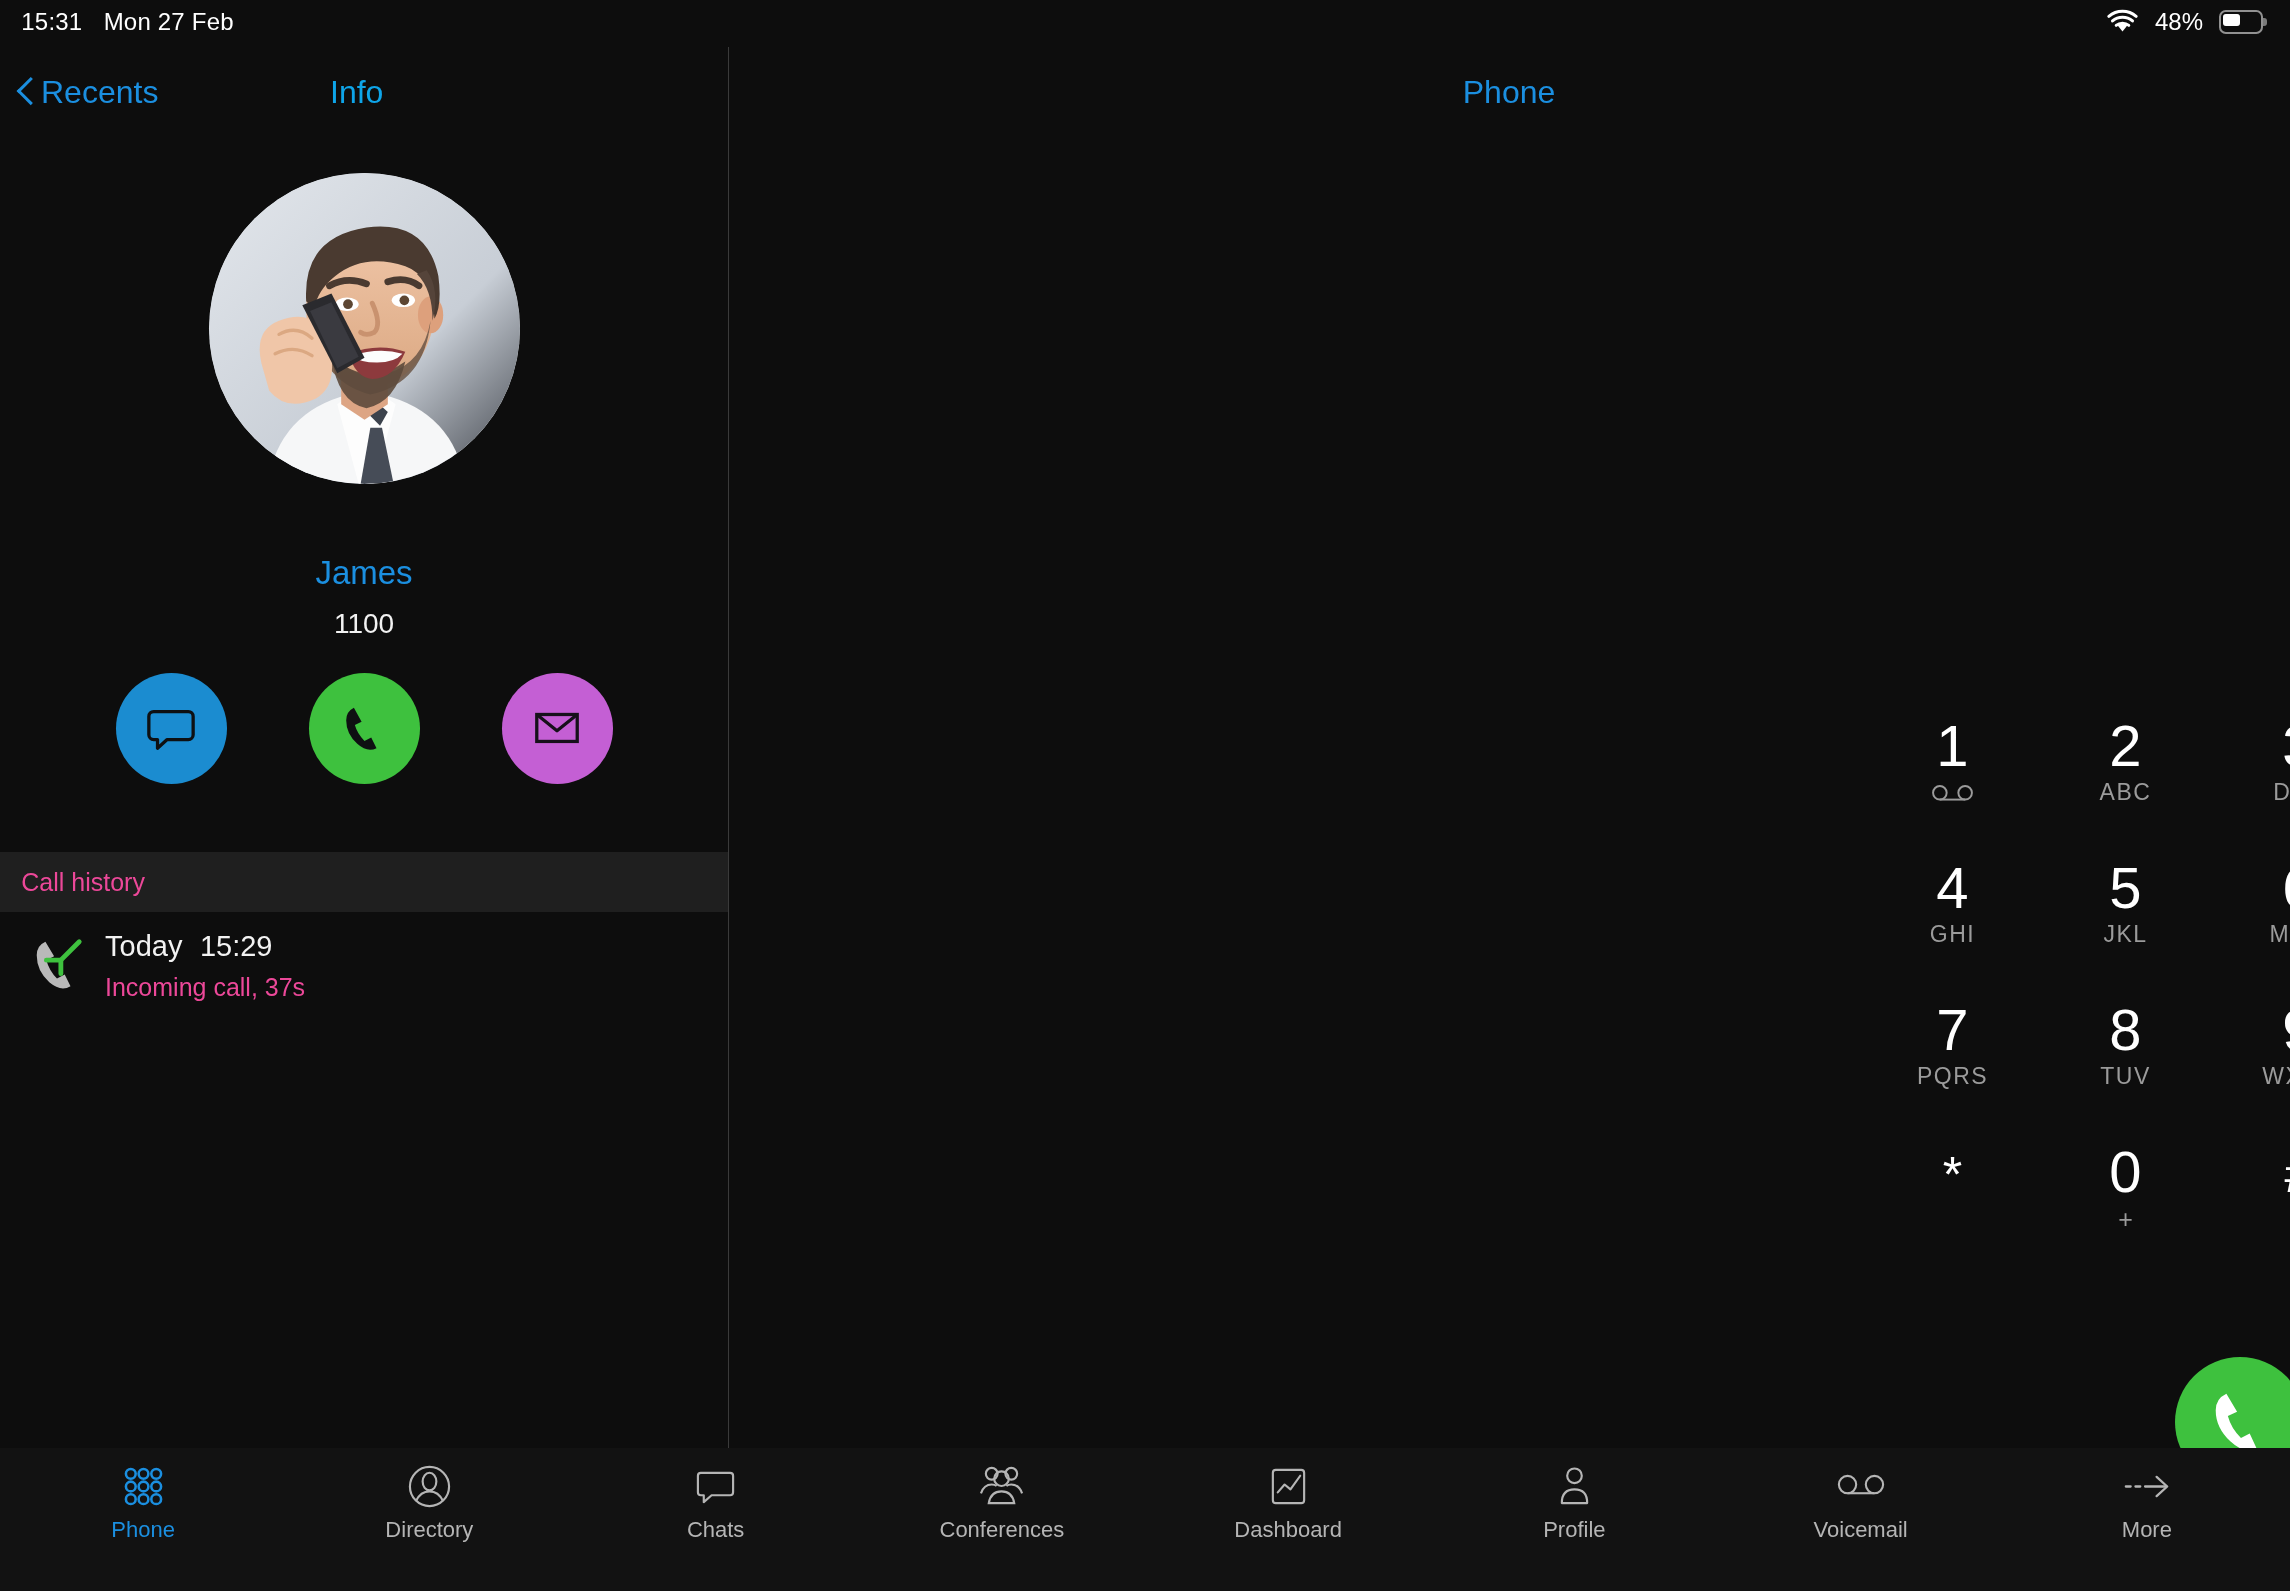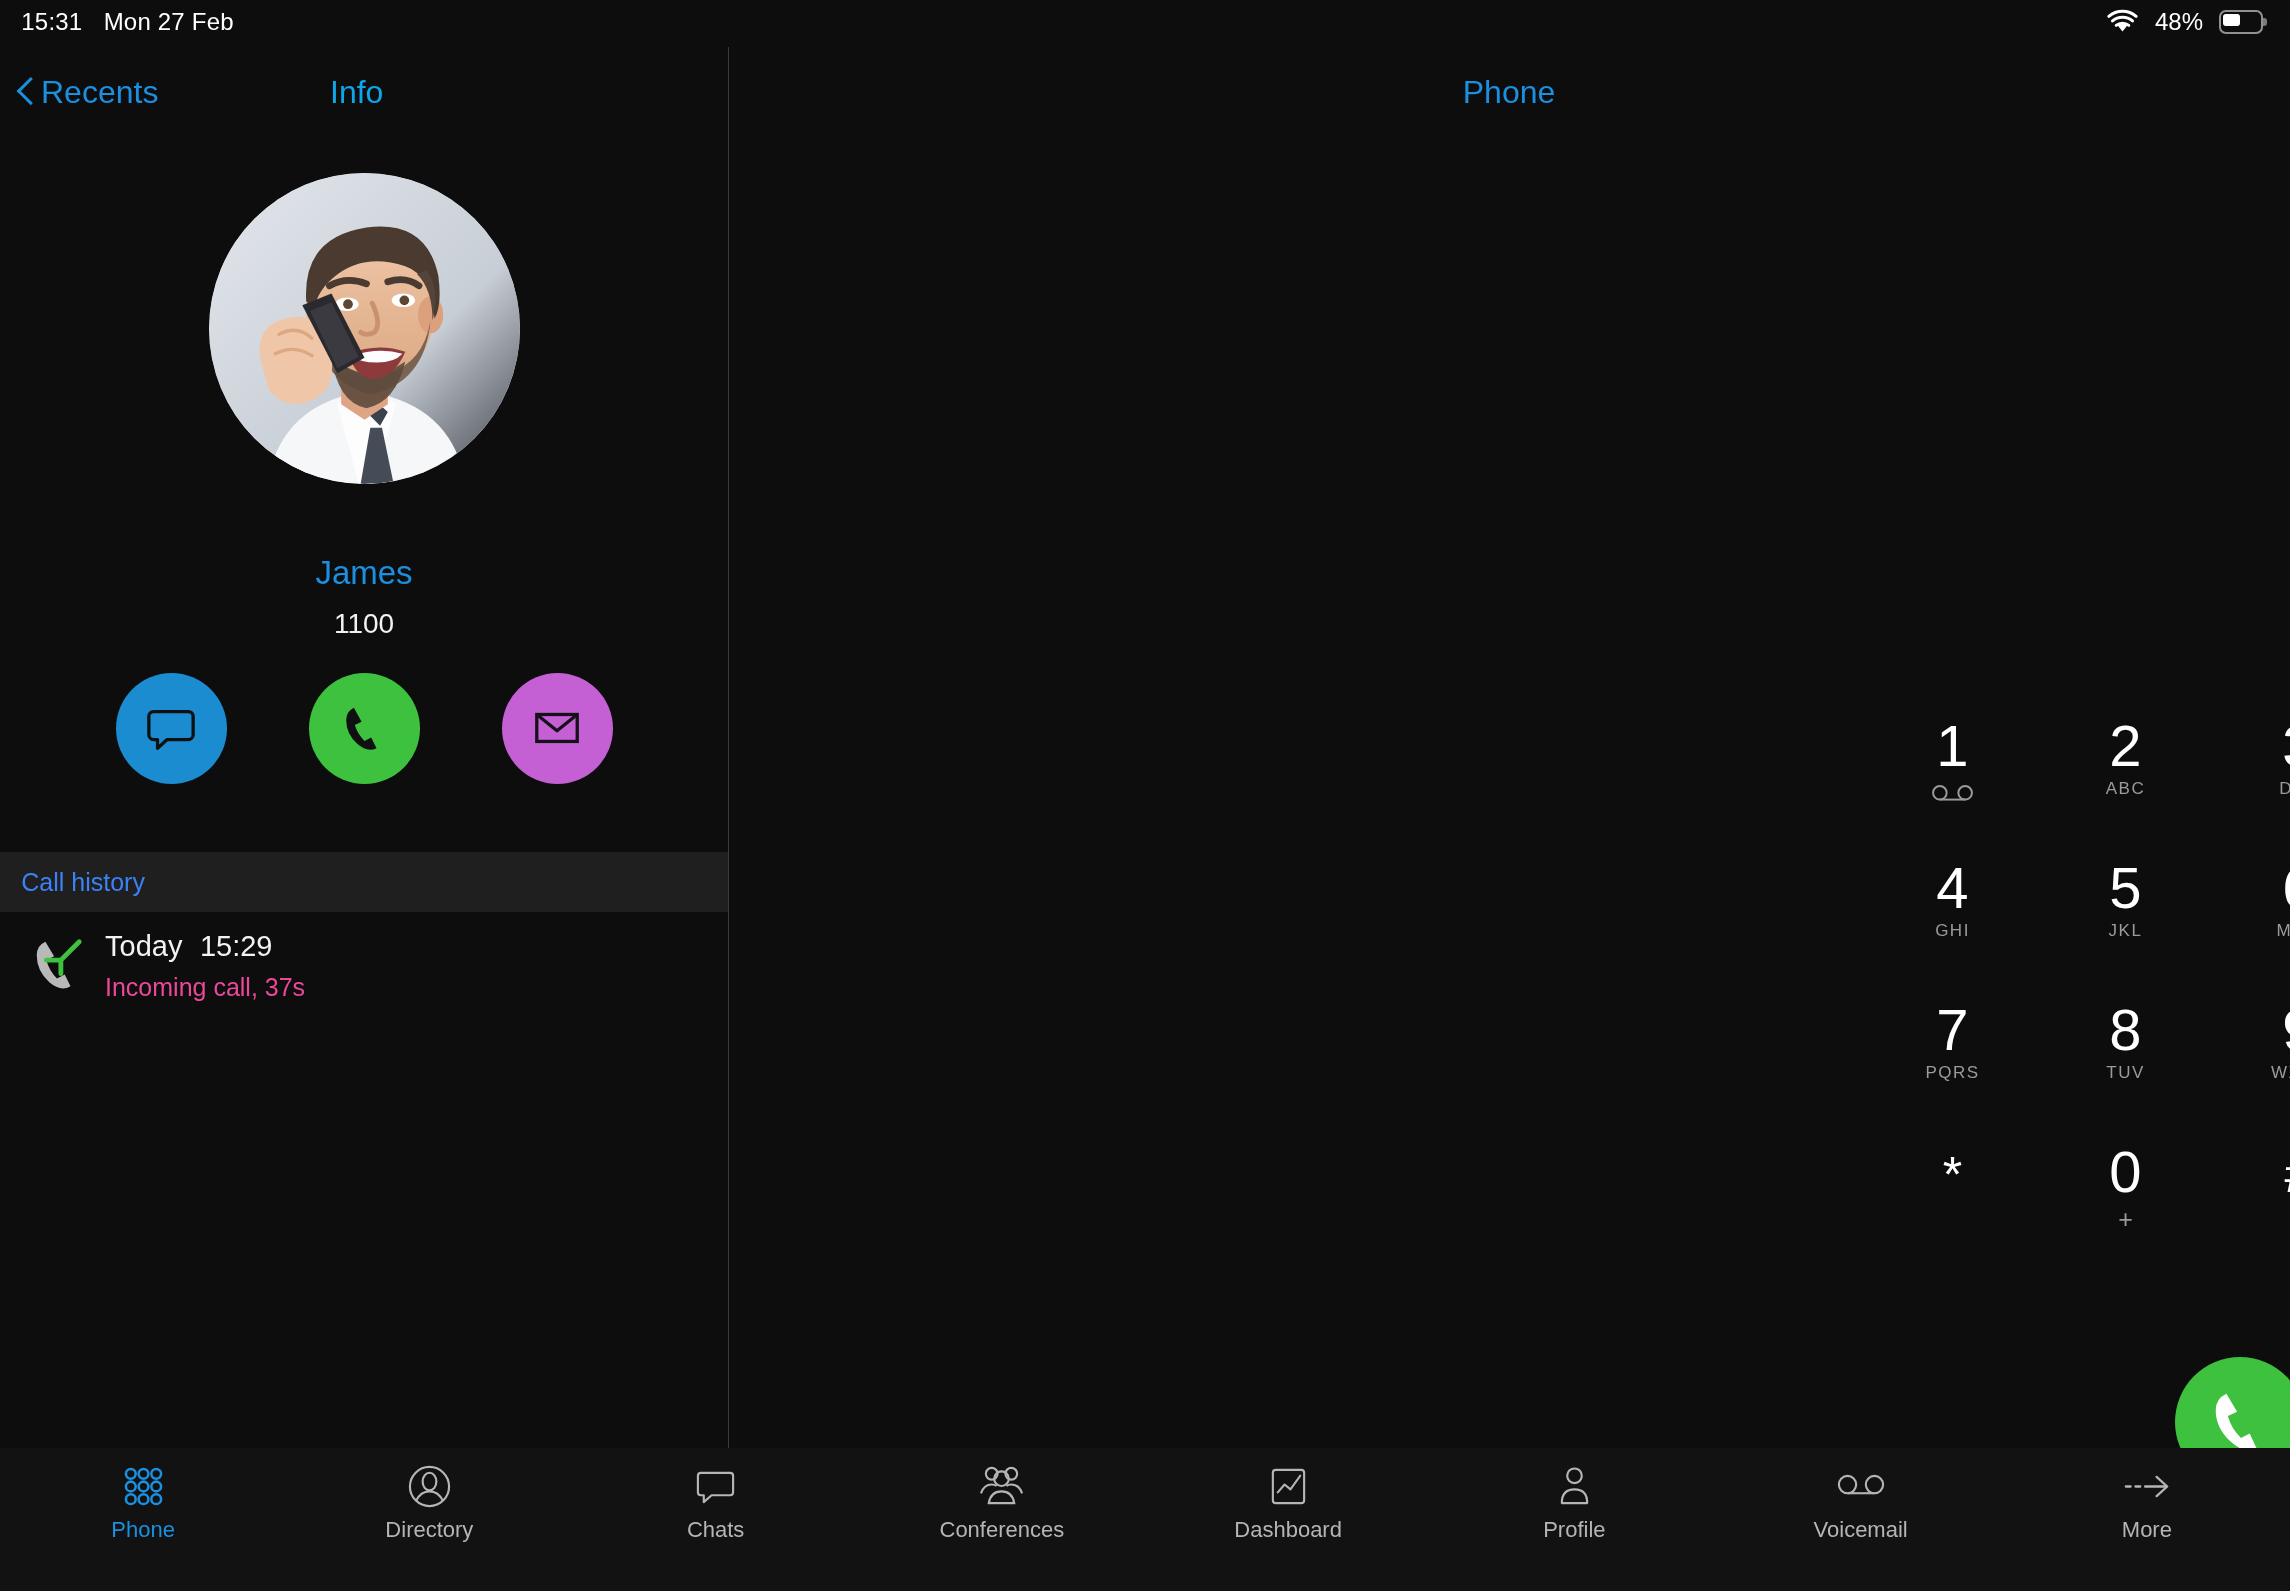--- a/index.html
+++ b/index.html
@@ -56,38 +56,38 @@
   .act-btn { width:111px; height:111px; border-radius:50%; display:flex;
      align-items:center; justify-content:center; cursor:pointer; }
   .act-chat { background:#1b8cd0; }
   .act-call { background:#3ec13e; }
   .act-mail { background:#c койн; }
   .act-mail { background:#c45fd4; }
 
   
   .ch-header { position:absolute; left:0; top:805px; width:728px; height:60px;
       background:#1f1f1f; display:flex; align-items:center; }
-  .ch-header span { color:#3b82f6; font-size:25px; margin-left:21.3px; }
+  .ch-header span { color:#ec4899; font-size:25px; margin-left:21.3px; }
   .ch-row { position:absolute; left:0; top:866px; width:728px; height:107px; cursor:pointer; }
   .ch-icon { position:absolute; left:29px; top:23px; width:56px; height:56px; }
   .ch-line1 { position:absolute; left:105px; top:16.5px; color:#f2f2f2; font-size:29px; }
   .ch-line1 .t-sep { display:inline-block; width:17.5px; }
   .ch-line2 { position:absolute; left:105px; top:60px; color:#ec4899; font-size:25px; }
 
   
   .phone-title { position:absolute; left:0; top:27px; width:1560px; text-align:center;
      color:#1b8fe0; font-size:32px; }
 
   .dialpad { position:absolute; left:1137px; top:660px; width:520px; }
   .dp-row { display:flex; }
   .dp-key { width:173px; height:142px; display:flex; flex-direction:column;
       align-items:center; justify-content:flex-start; cursor:pointer; padding-top:7.8px; }
   .dp-digit { color:#ffffff; font-size:58px; line-height:62px; font-weight:300; }
   .dp-digit.sym { font-size:50px; line-height:68px; }
-  .dp-sub { color:#9b9b9b; font-size:17px; letter-spacing:1.5px; margin-top:1.9px; }
+  .dp-sub { color:#9b9b9b; font-size:23px; letter-spacing:1.5px; margin-top:1.9px; }
   .dp-sub.plus { font-size:25px; letter-spacing:0; }
   .vm-glyph { margin-top:7.8px; }
 
   .call-fab { position:absolute; left:1446px; top:1310px; width:130px; height:130px;
      border-radius:50%; background:#3ec13e; display:flex; align-items:center;
      justify-content:center; cursor:pointer; }
 
   
   .tabbar { position:absolute; left:0; top:1448px; width:2290px; height:144px; background:#121212; }
   .tabs { display:flex; width:2290px; height:112px; }

